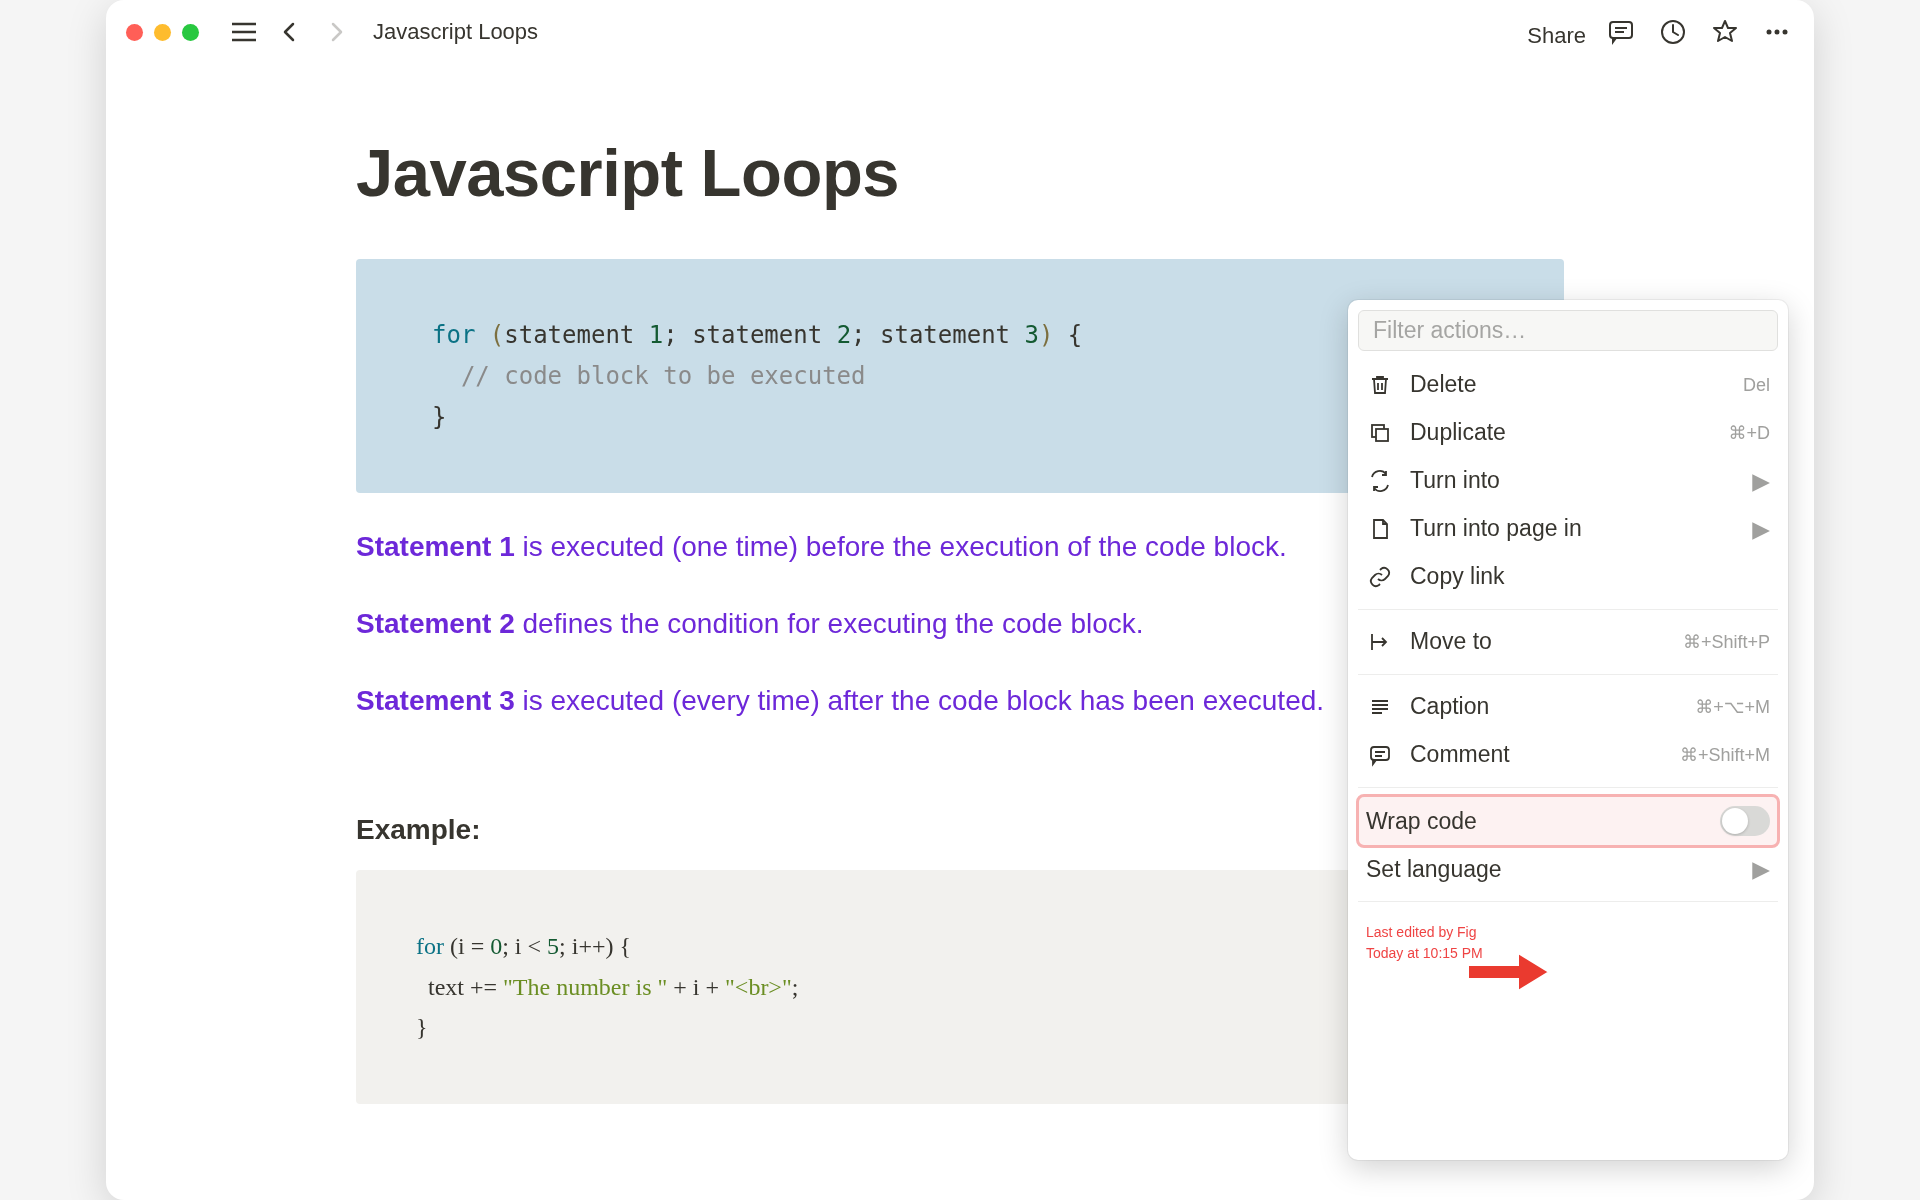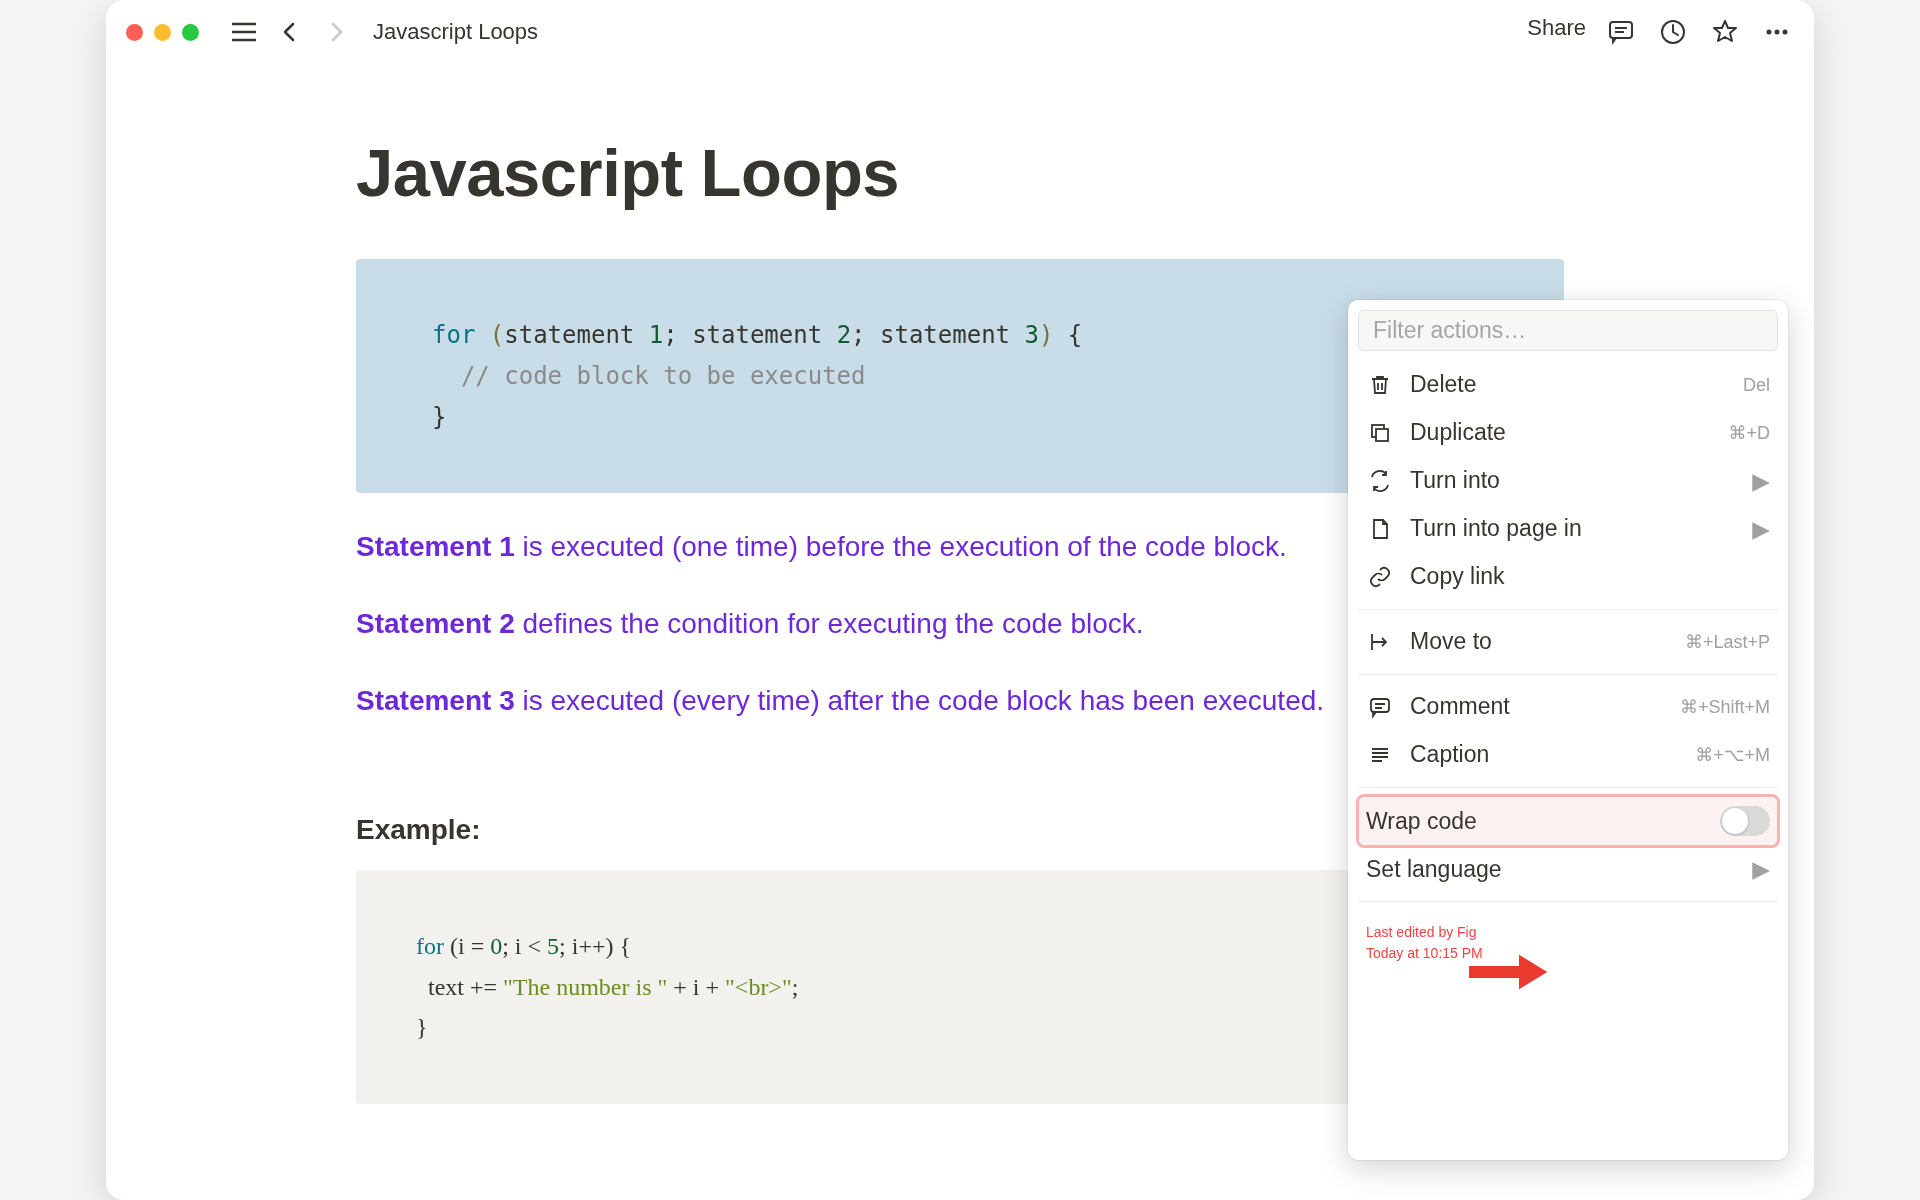--- a/index.html
+++ b/index.html
@@ -57,21 +57,21 @@
     }
     .icon-btn.muted { color: #c9c8c6; }
     .breadcrumb-title {
       font-size: 22px;
       color: #37352f;
       font-weight: 400;
       margin-left: 8px;
     }
     .topbar-right {
       display: flex;
-      align-items: flex-start;
+      align-items: flex-end;
       gap: 18px;
     }
     .share-label {
       font-size: 22px;
       color: #37352f;
       cursor: pointer;
     }
     .content {
       padding: 70px 250px 0 250px;
     }
@@ -365,49 +365,49 @@
 
     <div class="menu-item">
       <div class="menu-item-left">
         <span class="menu-icon">
             <svg width="24" height="24" viewBox="0 0 24 24">
               <path d="M4 4v16M4 12h14m-4-4l4 4-4 4" stroke="#37352f" stroke-width="1.8" fill="none"></path>
             </svg>
           </span>
         <span>Move to</span>
       </div>
-      <span class="menu-kbd">⌘+Last+P</span>
+      <span class="menu-kbd">⌘+Shift+P</span>
     </div>
 
     <div class="menu-divider"></div>
+
+    <div class="menu-item">
+      <div class="menu-item-left">
+        <span class="menu-icon">
+            <svg width="24" height="24" viewBox="0 0 24 24">
+              <path d="M4 6h16M4 10h16M4 14h16M4 18h10" stroke="#37352f" stroke-width="1.8"></path>
+            </svg>
+          </span>
+        <span>Caption</span>
+      </div>
+      <span class="menu-kbd">⌘+⌥+M</span>
+    </div>
 
     <div class="menu-item">
       <div class="menu-item-left">
         <span class="menu-icon">
             <svg width="24" height="24" viewBox="0 0 24 24">
               <rect x="3" y="4" width="18" height="13" rx="3" stroke="#37352f" stroke-width="1.8" fill="none"></rect>
               <path d="M8 17l-3 4v-4" stroke="#37352f" stroke-width="1.8" fill="none"></path>
               <path d="M7 9h10M7 13h7" stroke="#37352f" stroke-width="1.8"></path>
             </svg>
           </span>
         <span>Comment</span>
       </div>
       <span class="menu-kbd">⌘+Shift+M</span>
-    </div>
-
-    <div class="menu-item">
-      <div class="menu-item-left">
-        <span class="menu-icon">
-            <svg width="24" height="24" viewBox="0 0 24 24">
-              <path d="M4 6h16M4 10h16M4 14h16M4 18h10" stroke="#37352f" stroke-width="1.8"></path>
-            </svg>
-          </span>
-        <span>Caption</span>
-      </div>
-      <span class="menu-kbd">⌘+⌥+M</span>
     </div>
 
     <div class="menu-divider"></div>
 
     <div class="menu-item highlighted">
       <div class="menu-item-left">
         <span>Wrap code</span>
       </div>
       <div class="toggle">
         <div class="toggle-knob"></div>

